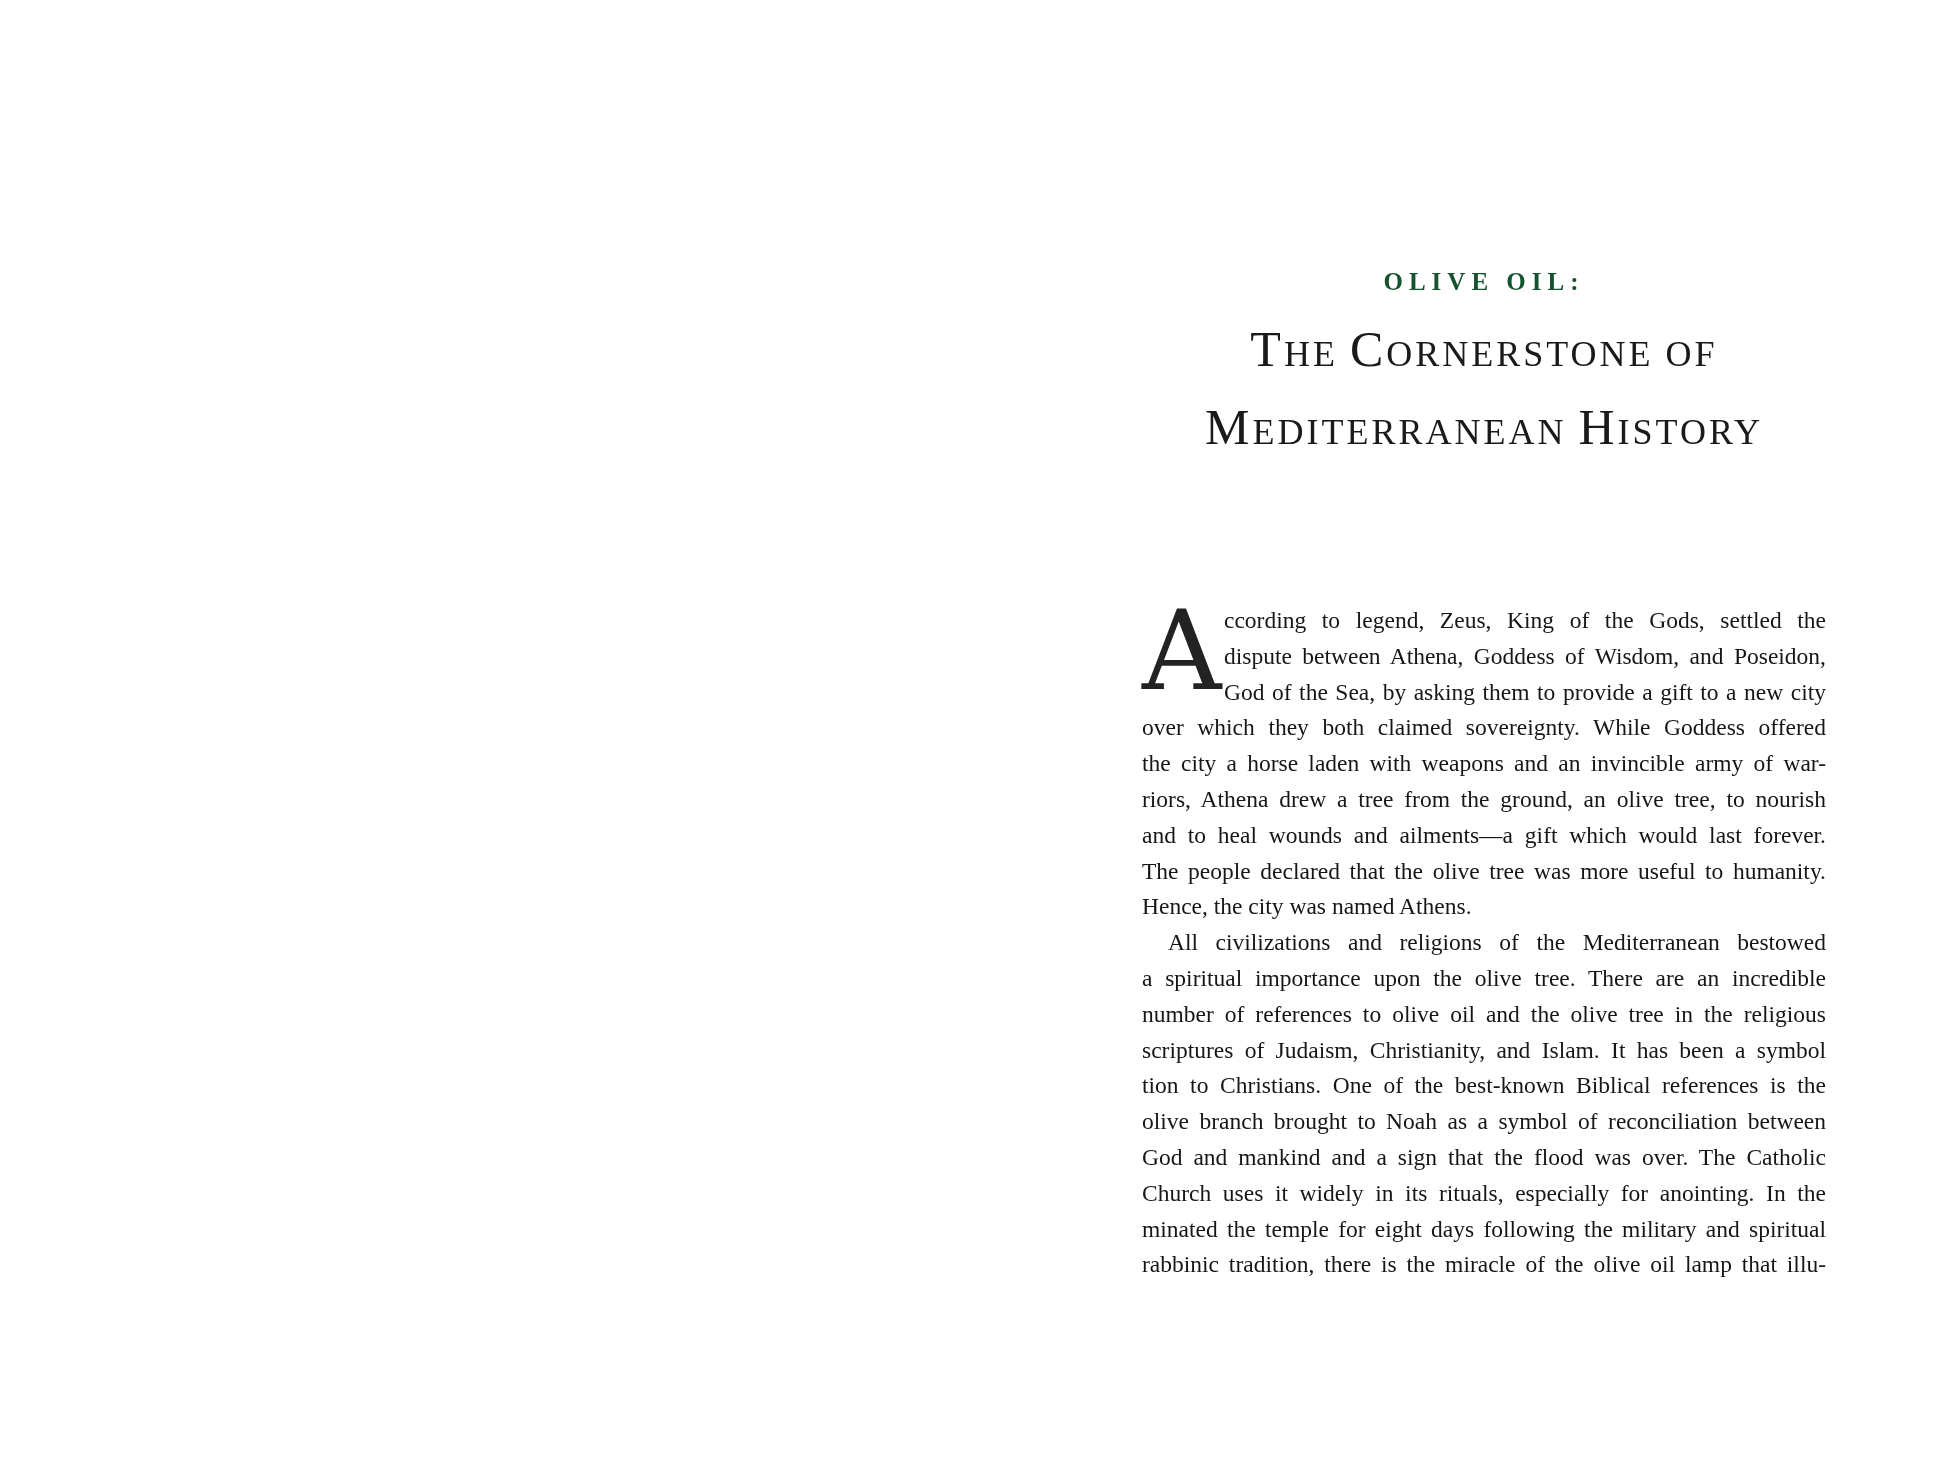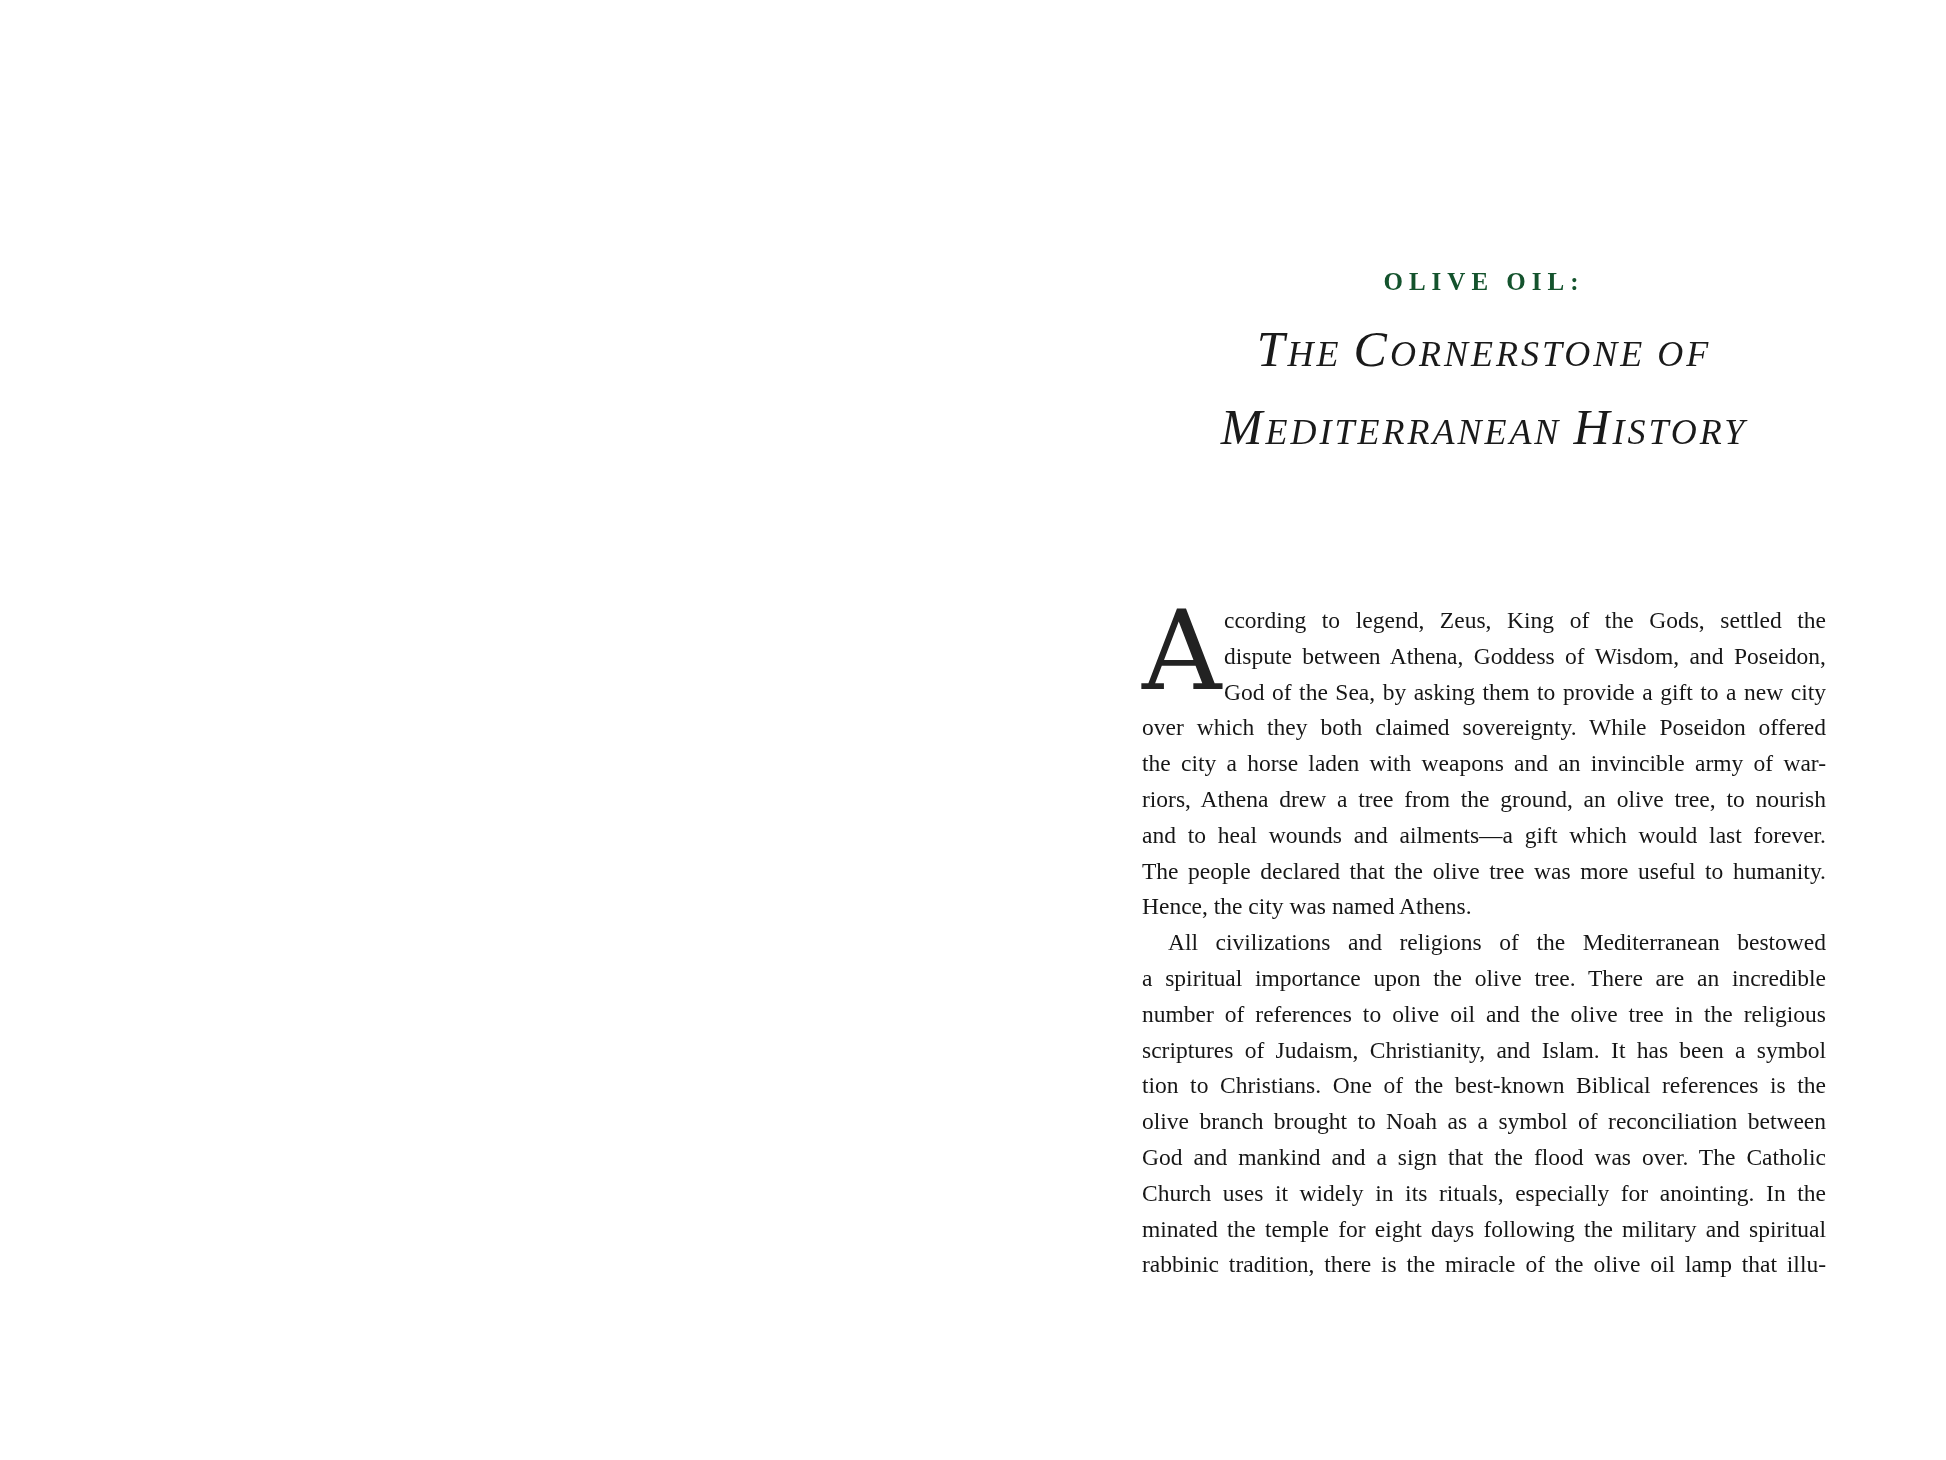--- a/index.html
+++ b/index.html
@@ -22,21 +22,20 @@
     line-height:25px;
     letter-spacing:6px;
     color:#14532d;
     white-space:nowrap;
   }
   .title-line{
     position:absolute;
     left:1092px;width:784px;
     text-align:center;
     font-family:"Liberation Serif", serif;
-    font-style:italic;
     line-height:50px;
     letter-spacing:3px;
     color:#1a1a1a;
     white-space:nowrap;
   }
   #title-line-1{top:324px;}
   #title-line-2{top:402px;}
   .title-line .big{font-size:50px;}
   .title-line .small{font-size:36px;text-transform:uppercase;}
   
@@ -78,21 +77,21 @@
   <div class="title-line" id="title-line-1"><span class="big">T</span><span class="small">he </span><span class="big">C</span><span class="small">ornerstone </span><span class="small">of</span></div>
 
   <div class="title-line" id="title-line-2"><span class="big">M</span><span class="small">editerranean </span><span class="big">H</span><span class="small">istory</span></div>
 
   <div class="bodycol" id="bodycol">
       <div class="para">
         <span class="dropcap">A</span>
         <span class="line jl">ccording to legend, Zeus, King of the Gods, settled the</span>
         <span class="line jl">dispute between Athena, Goddess of Wisdom, and Poseidon,</span>
         <span class="line jl">God of the Sea, by asking them to provide a gift to a new city</span>
-        <span class="line jl">over which they both claimed sovereignty. While Poseidon offered</span>
+        <span class="line jl">over which they both claimed sovereignty. While Goddess offered</span>
         <span class="line jl">the city a horse laden with weapons and an invincible army of war-</span>
         <span class="line jl">riors, Athena drew a tree from the ground, an olive tree, to nourish</span>
         <span class="line jl">and to heal wounds and ailments—a gift which would last forever.</span>
         <span class="line jl">The people declared that the olive tree was more useful to humanity.</span>
         <span class="line">Hence, the city was named Athens.</span>
       </div>
       <div class="para">
         <span class="line jl indent">All civilizations and religions of the Mediterranean bestowed</span>
         <span class="line jl">a spiritual importance upon the olive tree. There are an incredible</span>
         <span class="line jl">number of references to olive oil and the olive tree in the religious</span>

